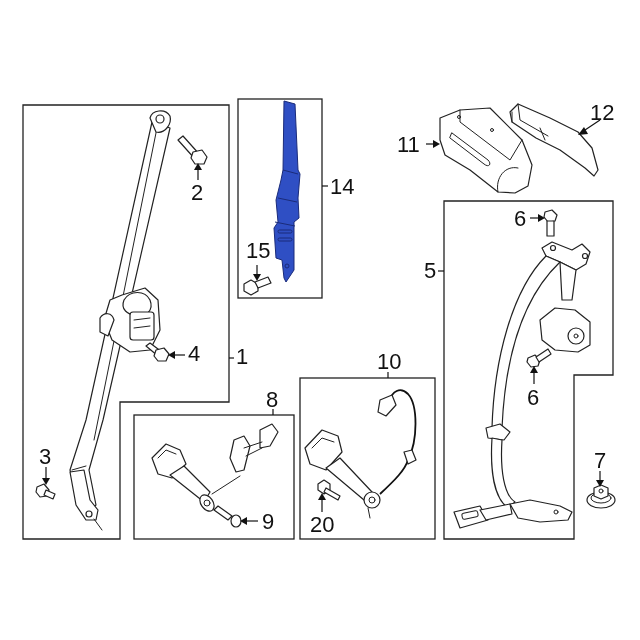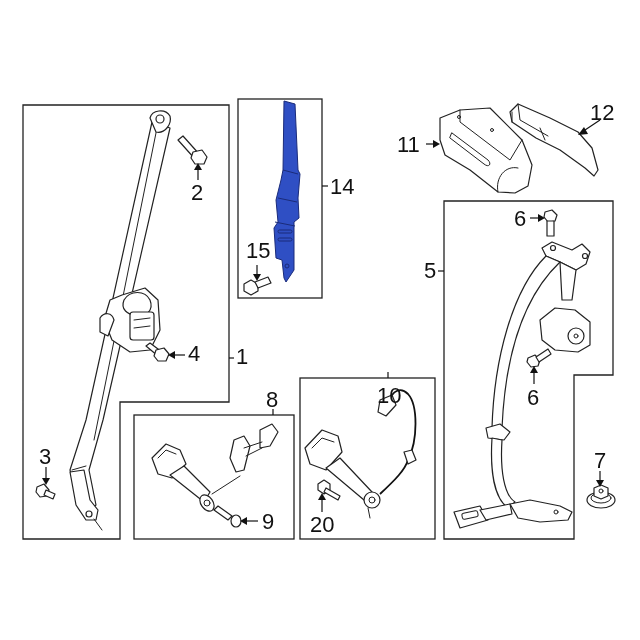--- a/index.html
+++ b/index.html
@@ -200,18 +200,18 @@
 <span class="callout" style="left:236px;top:346px;">1</span>
 <span class="callout" style="left:191px;top:182px;">2</span>
 <span class="callout" style="left:39px;top:446px;">3</span>
 <span class="callout" style="left:188px;top:343px;">4</span>
 <span class="callout" style="left:424px;top:260px;">5</span>
 <span class="callout" style="left:514px;top:208px;">6</span>
 <span class="callout" style="left:527px;top:387px;">6</span>
 <span class="callout" style="left:594px;top:450px;">7</span>
 <span class="callout" style="left:266px;top:389px;">8</span>
 <span class="callout" style="left:262px;top:511px;">9</span>
-<span class="callout" style="left:377px;top:351px;margin-top:34px;">10</span>
+<span class="callout" style="left:377px;top:351px;">10</span>
 <span class="callout" style="left:310px;top:514px;">20</span>
 <span class="callout" style="left:397px;top:134px;">11</span>
 <span class="callout" style="left:590px;top:102px;">12</span>
 <span class="callout" style="left:330px;top:176px;">14</span>
 <span class="callout" style="left:246px;top:240px;">15</span>
 
 </body></html>

